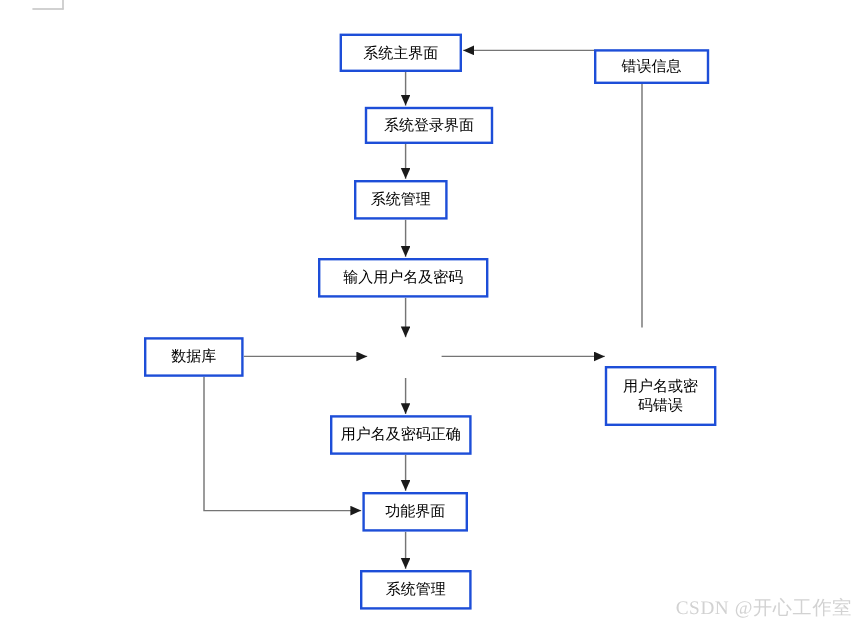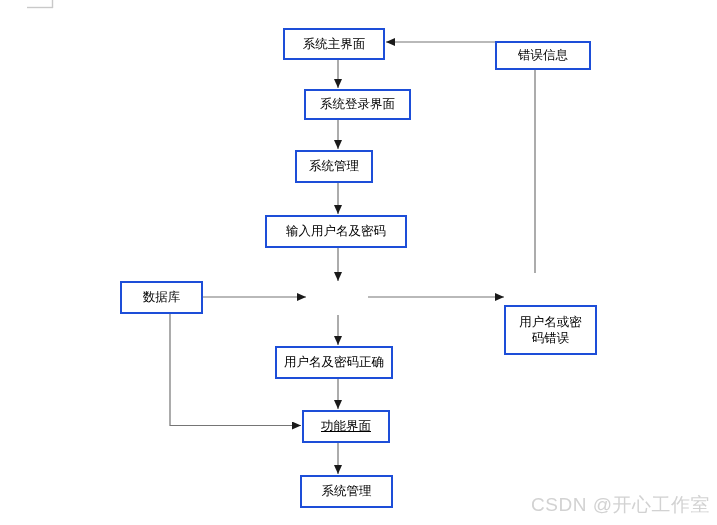--- a/index.html
+++ b/index.html
@@ -27,23 +27,23 @@
     text-align: center;
     font-size: 12.5px;
     line-height: 1.3;
     color: #000000;
     white-space: pre-line;
   }
   .watermark {
     position: absolute;
     right: 7px;
     bottom: 7px;
-    font-size: 19px;
+    font-size: 16px;
     color: #d2d2d2;
-    font-family: Liberation Sans, sans-serif;
+    font-family: Liberation Serif, serif;
     letter-spacing: 0.5px;
   }
 </style>
 </head>
 <body>
 
 <div class="page">
 
   <svg class="connector-layer" width="717" height="525" viewBox="0 0 717 525">
     <defs>
@@ -84,19 +84,19 @@
   <div class="node" style="left:295px; top:150px; width:78px;  height:33px;">系统管理</div>
 
   <div class="node" style="left:120px; top:281px; width:83px;  height:33px;">数据库</div>
 
 
   <div class="node" style="left:504px; top:273px; width:93px;  height:50px;margin-top:32px;">用户名或密
 码错误</div>
 
   <div class="node" style="left:275px; top:346px; width:118px; height:33px;font-family:Liberation Serif, serif;">用户名及密码正确</div>
 
-  <div class="node" style="left:302px; top:410px; width:88px;  height:33px;text-decoration:underline;">功能界面</div>
+  <div class="node" style="left:302px; top:410px; width:88px;  height:33px;">功能界面</div>
 
   <div class="node" style="left:300px; top:475px; width:93px;  height:33px;">系统管理</div>
 
   <div class="watermark">CSDN @开心工作室</div>
 
 </div>
 
 </body></html>

